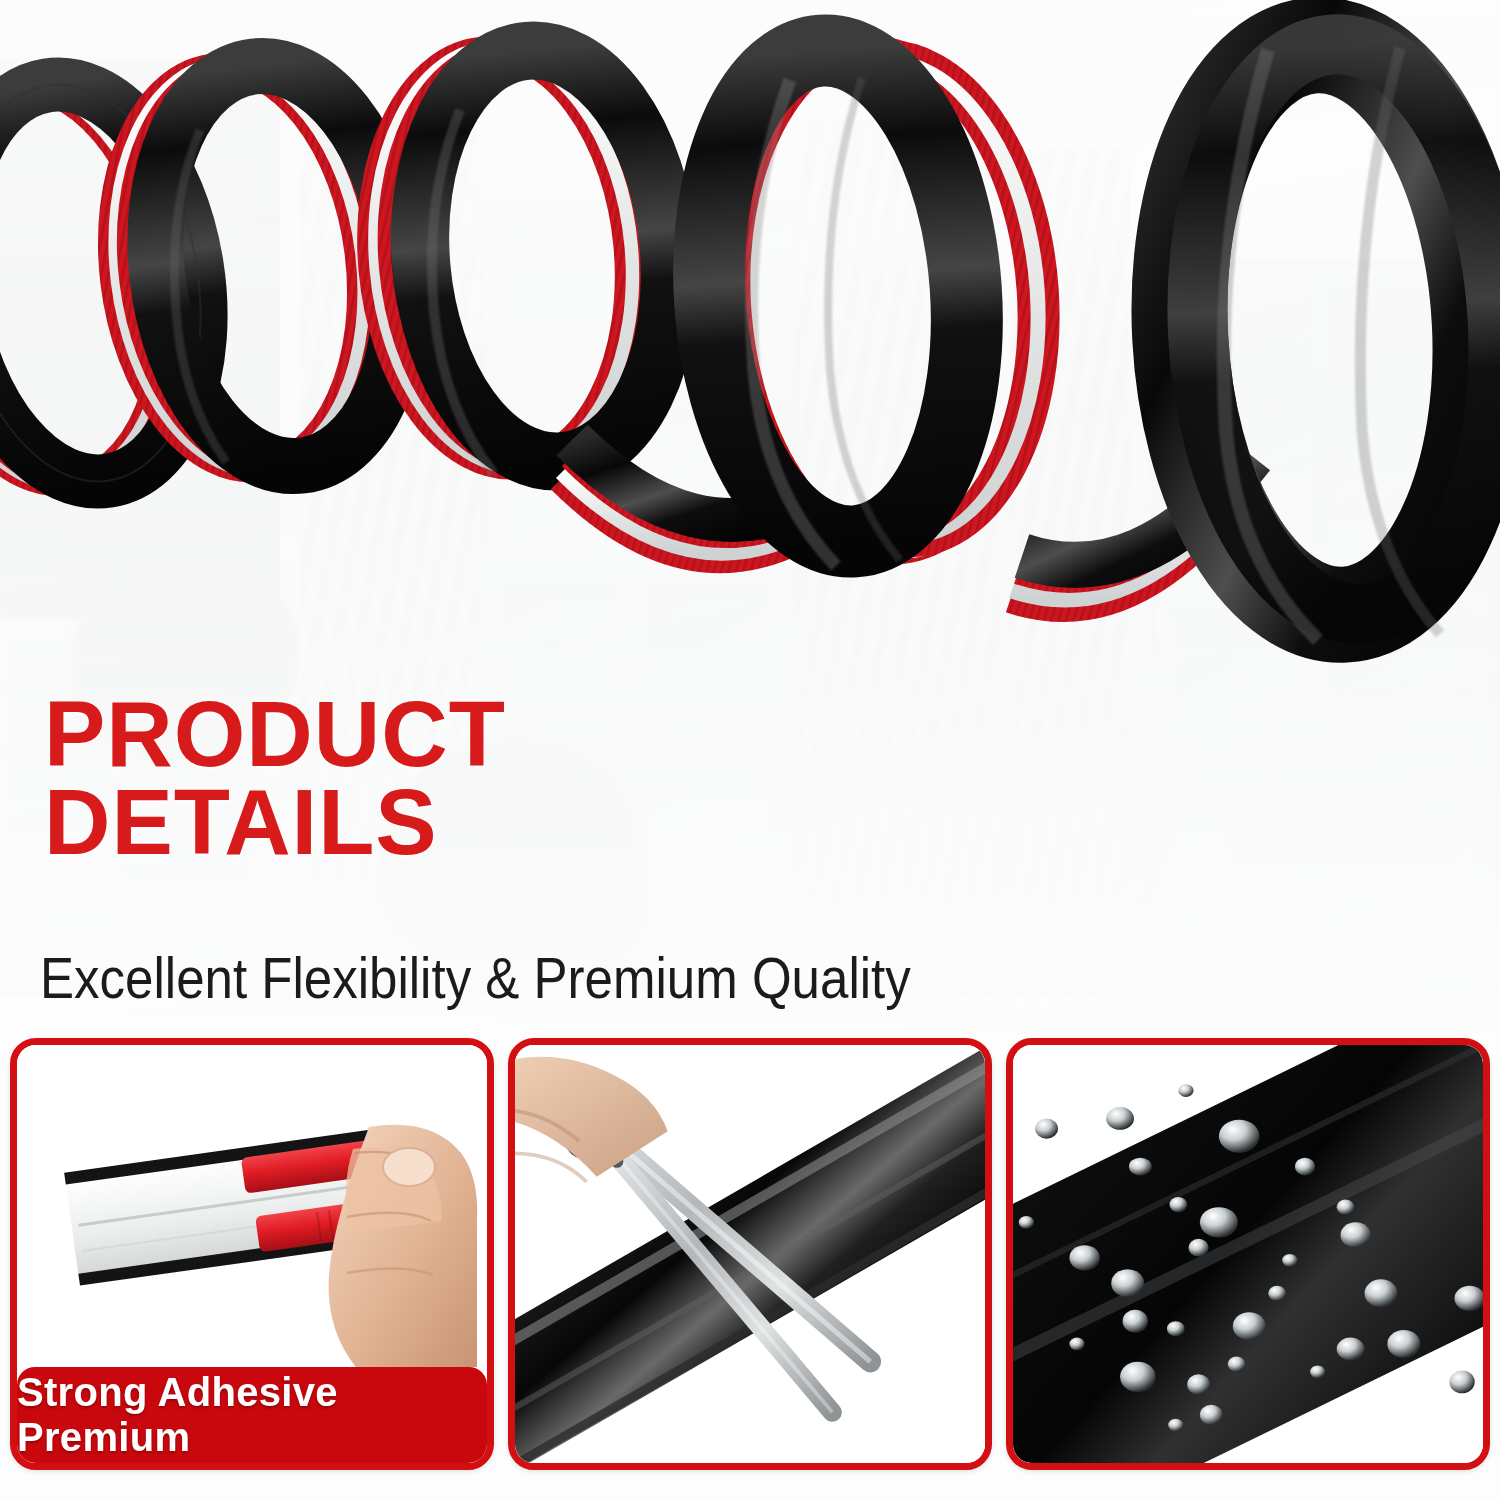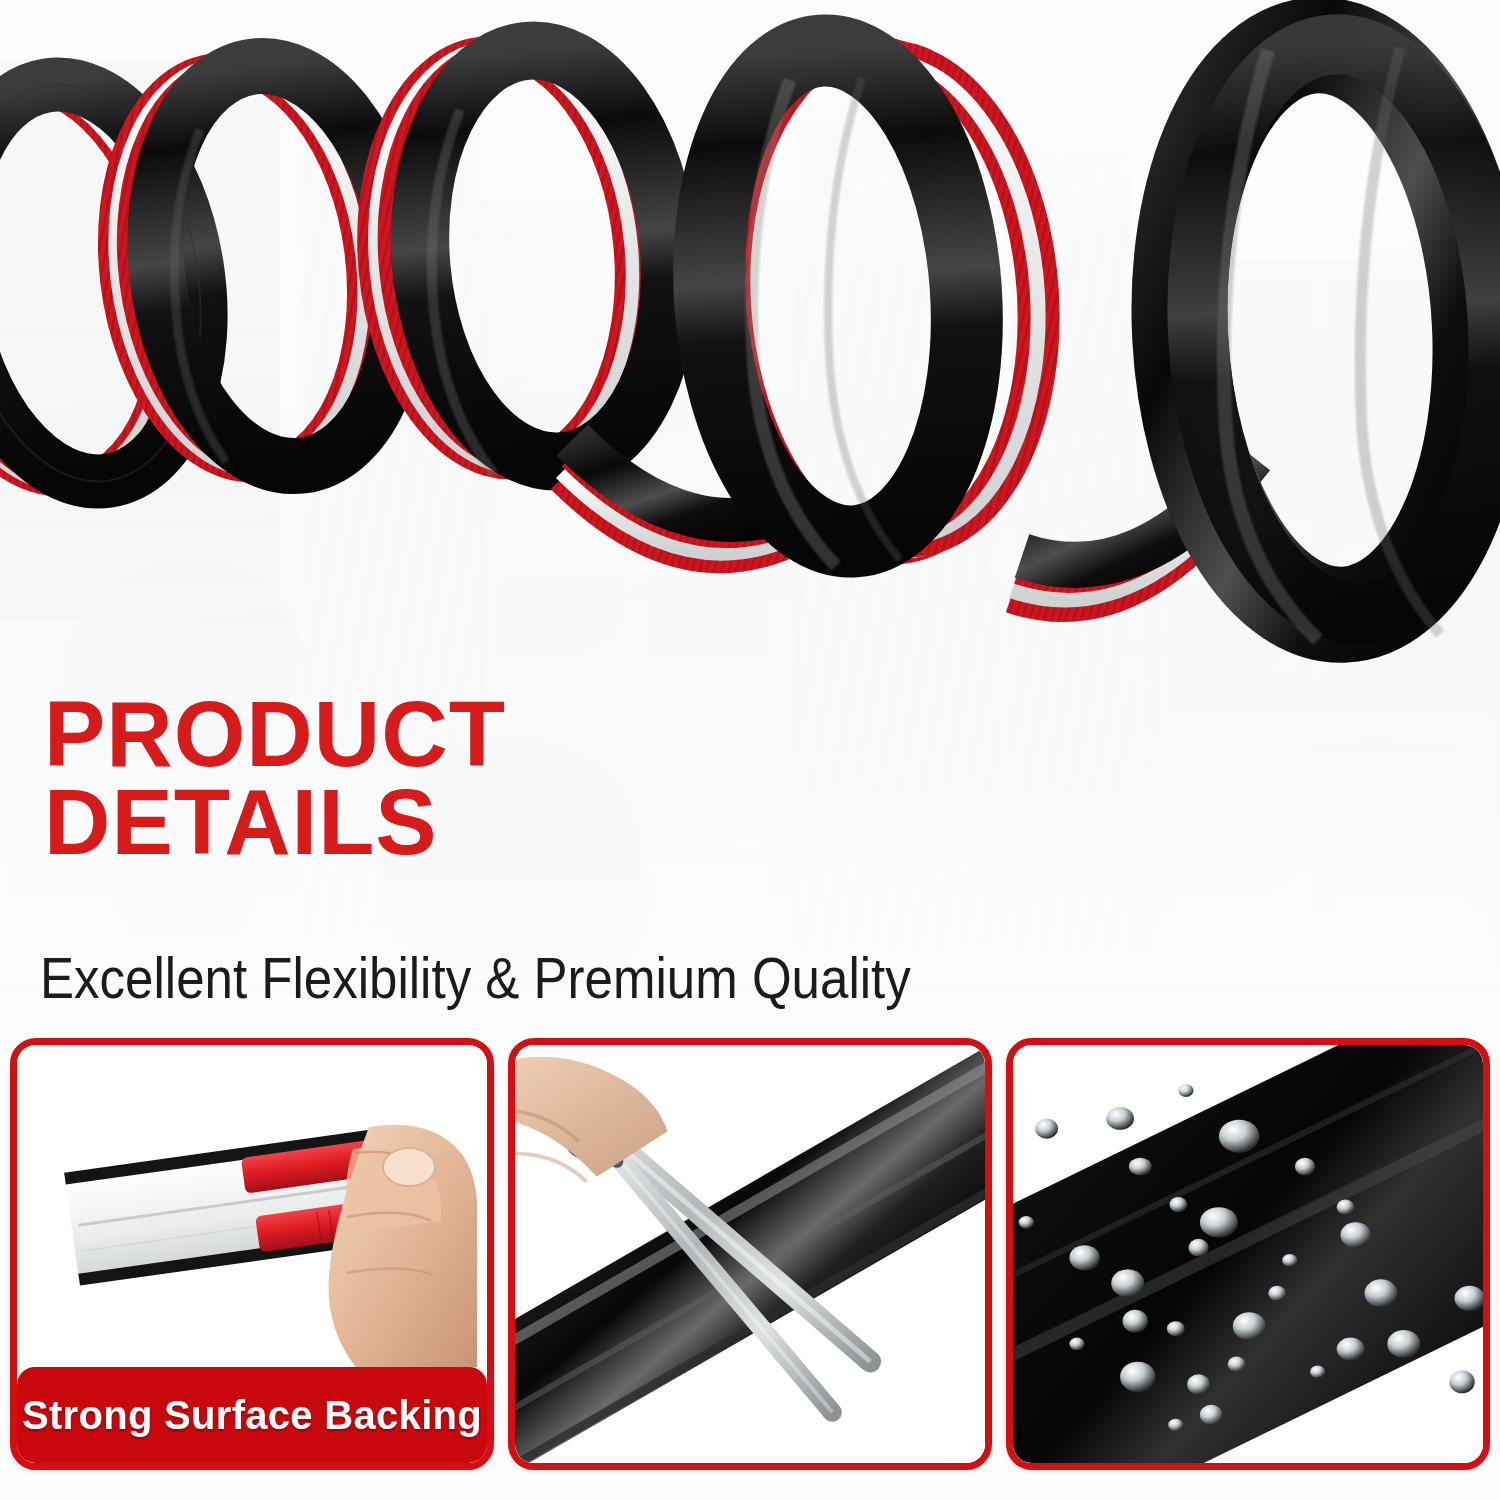--- a/index.html
+++ b/index.html
@@ -255,21 +255,21 @@
             <path d="M336 108 q52 -8 76 22 q14 18 12 50 l-92 12 q-8 -48 4 -84 z" fill="#eec2a4" opacity=".75"></path>
             <path d="M338 112 q50 -6 72 20" fill="none" stroke="#c08e6e" stroke-width="2" opacity=".6"></path>
             <path d="M330 176 q56 -10 84 4" fill="none" stroke="#c08e6e" stroke-width="2.5" opacity=".55"></path>
             <path d="M330 232 q56 -10 86 2" fill="none" stroke="#c08e6e" stroke-width="2.5" opacity=".5"></path>
 
             <ellipse cx="392" cy="126" rx="26" ry="19" fill="#f6dfcd" stroke="#d8b198" stroke-width="2"></ellipse>
           </g>
         </svg>
       </div>
       <div class="caption">
-        <span>Strong Surface Backing</span>
+        <span>Strong Adhesive Premium</span>
       </div>
     </div>
 
     <div class="card">
       <div class="card-media">
         <svg class="card-svg" viewBox="0 0 470 330" preserveAspectRatio="xMidYMid slice">
           <defs>
             <linearGradient id="blk2" x1="0" y1="0" x2="1" y2="1">
               <stop offset="0%" stop-color="#1c1c1c"></stop>
                 <stop offset="32%" stop-color="#070707"></stop>

